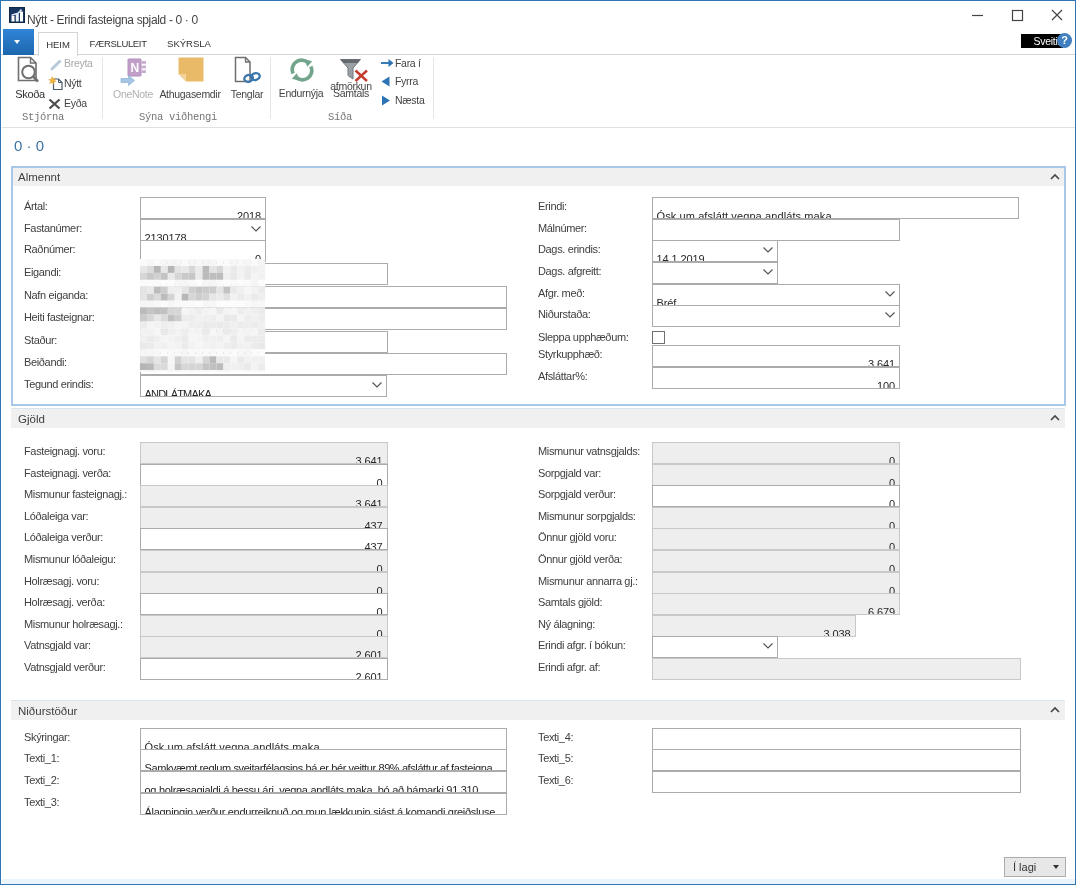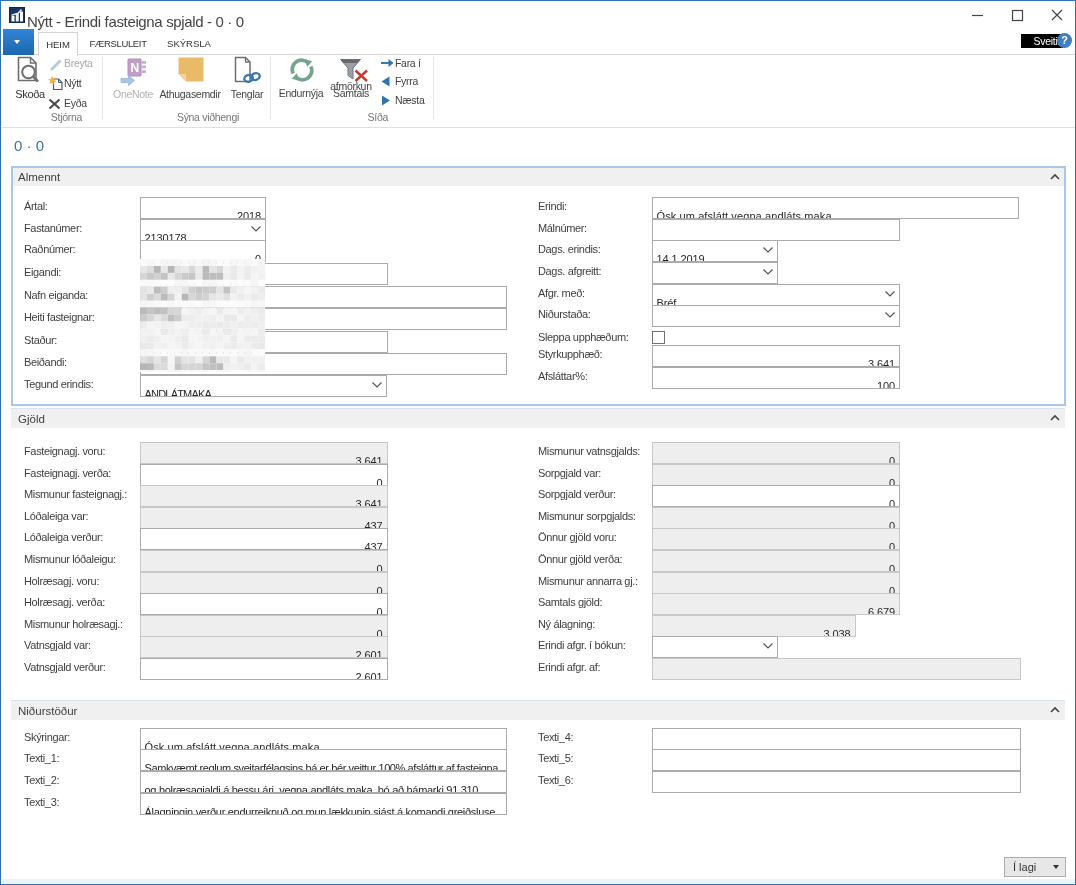--- a/index.html
+++ b/index.html
@@ -2,34 +2,34 @@
 <html><head><meta charset="utf-8">
 <style>
 * { margin:0; padding:0; box-sizing:border-box; }
 html,body { width:1076px; height:885px; font-family:"Liberation Sans", sans-serif; }
 #win { position:relative; width:1076px; height:885px; background:#fff; border:1px solid #2e75b6; overflow:hidden; }
 .abs { position:absolute; }
 .lbl { position:absolute; font-size:11px; letter-spacing:-0.35px; color:#404040; line-height:19px; white-space:nowrap; }
 .inp { position:absolute; height:19px; background:#fff; border:1px solid #ababab; font-size:11px; letter-spacing:-0.1px; color:#262626; line-height:17px; padding:10px 4px; white-space:nowrap; overflow:hidden; }
 .dis { background:#eeeeee; border:1px solid #c8c8c8; }
 .sechdr { position:absolute; left:10px; width:1054px; height:20px; background:#f0f0f0; border-top:1px solid #d9e4ef; font-size:11.5px; color:#404040; line-height:20px; padding-left:7px; }
-.glabel { position:absolute; font-size:10.5px; letter-spacing:-0.3px; color:#757575; text-align:right; }
+.glabel { position:absolute; font-size:10.5px; letter-spacing:-0.3px; color:#757575; text-align:left;font-family:Liberation Mono, monospace; }
 .btnlabel { position:absolute; font-size:10.5px; letter-spacing:-0.3px; color:#444; text-align:center; white-space:nowrap; }
 .smalllabel { position:absolute; font-size:10.5px; letter-spacing:-0.3px; color:#444; white-space:nowrap; line-height:20px; }
 .tabtxt { position:absolute; font-size:9.5px; color:#333; text-align:center; line-height:23px; }
 </style></head><body>
 <div id="win">
 <svg class="abs" style="left:8px;top:6px" width="16" height="16" viewBox="0 0 16 16">
 <rect x="0.5" y="0.5" width="15" height="15" fill="#17355e" stroke="#10284a"></rect>
 <rect x="2.5" y="9" width="3" height="5.5" fill="#fff"></rect>
 <rect x="6.8" y="7" width="3" height="7.5" fill="#e8eef5"></rect>
 <rect x="11" y="4.5" width="3" height="10" fill="#fff"></rect>
 <path d="M2.5 8.2 L9 6.2 L12.5 2.6" stroke="#dce6f2" stroke-width="1.6" fill="none"></path>
 </svg>
-<div class="abs" style="left:26px;top:12px;font-size:15px;letter-spacing:-0.35px;color:#444;white-space:nowrap">Nýtt - Erindi fasteigna spjald - 0 · 0</div>
+<div class="abs" style="left:26px;top:12px;font-size:12px;letter-spacing:-0.35px;color:#444;white-space:nowrap">Nýtt - Erindi fasteigna spjald - 0 · 0</div>
 <svg class="abs" style="left:967px;top:5px" width="100" height="18" viewBox="0 0 100 18">
 <line x1="4" y1="9.5" x2="15" y2="9.5" stroke="#444" stroke-width="1.2"></line>
 <rect x="44.5" y="4.5" width="10" height="10" fill="none" stroke="#444" stroke-width="1.2"></rect>
 <path d="M84 4 L94 14 M94 4 L84 14" stroke="#444" stroke-width="1.2"></path>
 </svg>
 <div class="abs" style="left:0px;top:28px;width:1074px;height:26px;border-bottom:1px solid #d5d5d5"></div>
 <div class="abs" style="left:2px;top:28px;width:31px;height:26px;background:linear-gradient(#3085d8,#1d66ad)">
 <div class="abs" style="left:11px;top:11px;width:0;height:0;border-left:3.5px solid transparent;border-right:3.5px solid transparent;border-top:4px solid #fff"></div>
     </div>
 <div class="tabtxt" style="left:37px;top:31px;width:40px;height:24px;background:#fff;border:1px solid #d5d5d5;border-bottom:none">HEIM</div>
@@ -224,21 +224,21 @@
 <div class="inp" style="left:138.5px;top:657px;width:248px;text-align:right;z-index:1">2.601</div>
 <div class="lbl" style="left:537px;top:657px">Erindi afgr. af:</div>
 <div class="inp dis" style="left:650.5px;top:657px;width:369.5px;z-index:1"></div>
 <div class="sechdr" style="top:699px">Niðurstöður</div>
 <svg class="abs" style="left:1048px;top:705px" width="12" height="8" viewBox="0 0 12 8">
 <path d="M2 6 L6 2 L10 6" fill="none" stroke="#444" stroke-width="1.6"></path>
     </svg>
 <div class="lbl" style="left:23px;top:726.7px">Skýringar:</div>
 <div class="inp" style="left:138.5px;top:726.7px;width:367.5px;letter-spacing:0.1px;z-index:1">Ósk um afslátt vegna andláts maka</div>
 <div class="lbl" style="left:23px;top:748.4px">Texti_1:</div>
-<div class="inp" style="left:138.5px;top:748.4px;width:367.5px;letter-spacing:-0.4px;z-index:1">Samkvæmt reglum sveitarfélagsins þá er þér veittur 100% afsláttur af fasteigna...</div>
+<div class="inp" style="left:138.5px;top:748.4px;width:367.5px;letter-spacing:-0.4px;z-index:1">Samkvæmt reglum sveitarfélagsins þá er þér veittur 89% afsláttur af fasteigna...</div>
 <div class="lbl" style="left:23px;top:770.1px">Texti_2:</div>
 <div class="inp" style="left:138.5px;top:770.1px;width:367.5px;letter-spacing:-0.3px;z-index:1">og holræsagjaldi á þessu ári, vegna andláts maka, þó að hámarki 91.310</div>
 <div class="lbl" style="left:23px;top:791.8px">Texti_3:</div>
 <div class="inp" style="left:138.5px;top:791.8px;width:367.5px;letter-spacing:-0.3px;z-index:1">Álagningin verður endurreiknuð og mun lækkunin sjást á komandi greiðsluse...</div>
 <div class="lbl" style="left:537px;top:726.7px">Texti_4:</div>
 <div class="inp" style="left:650.5px;top:726.7px;width:369.5px;z-index:1"></div>
 <div class="lbl" style="left:537px;top:748.4px">Texti_5:</div>
 <div class="inp" style="left:650.5px;top:748.4px;width:369.5px;z-index:1"></div>
 <div class="lbl" style="left:537px;top:770.1px">Texti_6:</div>
 <div class="inp" style="left:650.5px;top:770.1px;width:369.5px;z-index:1"></div>

